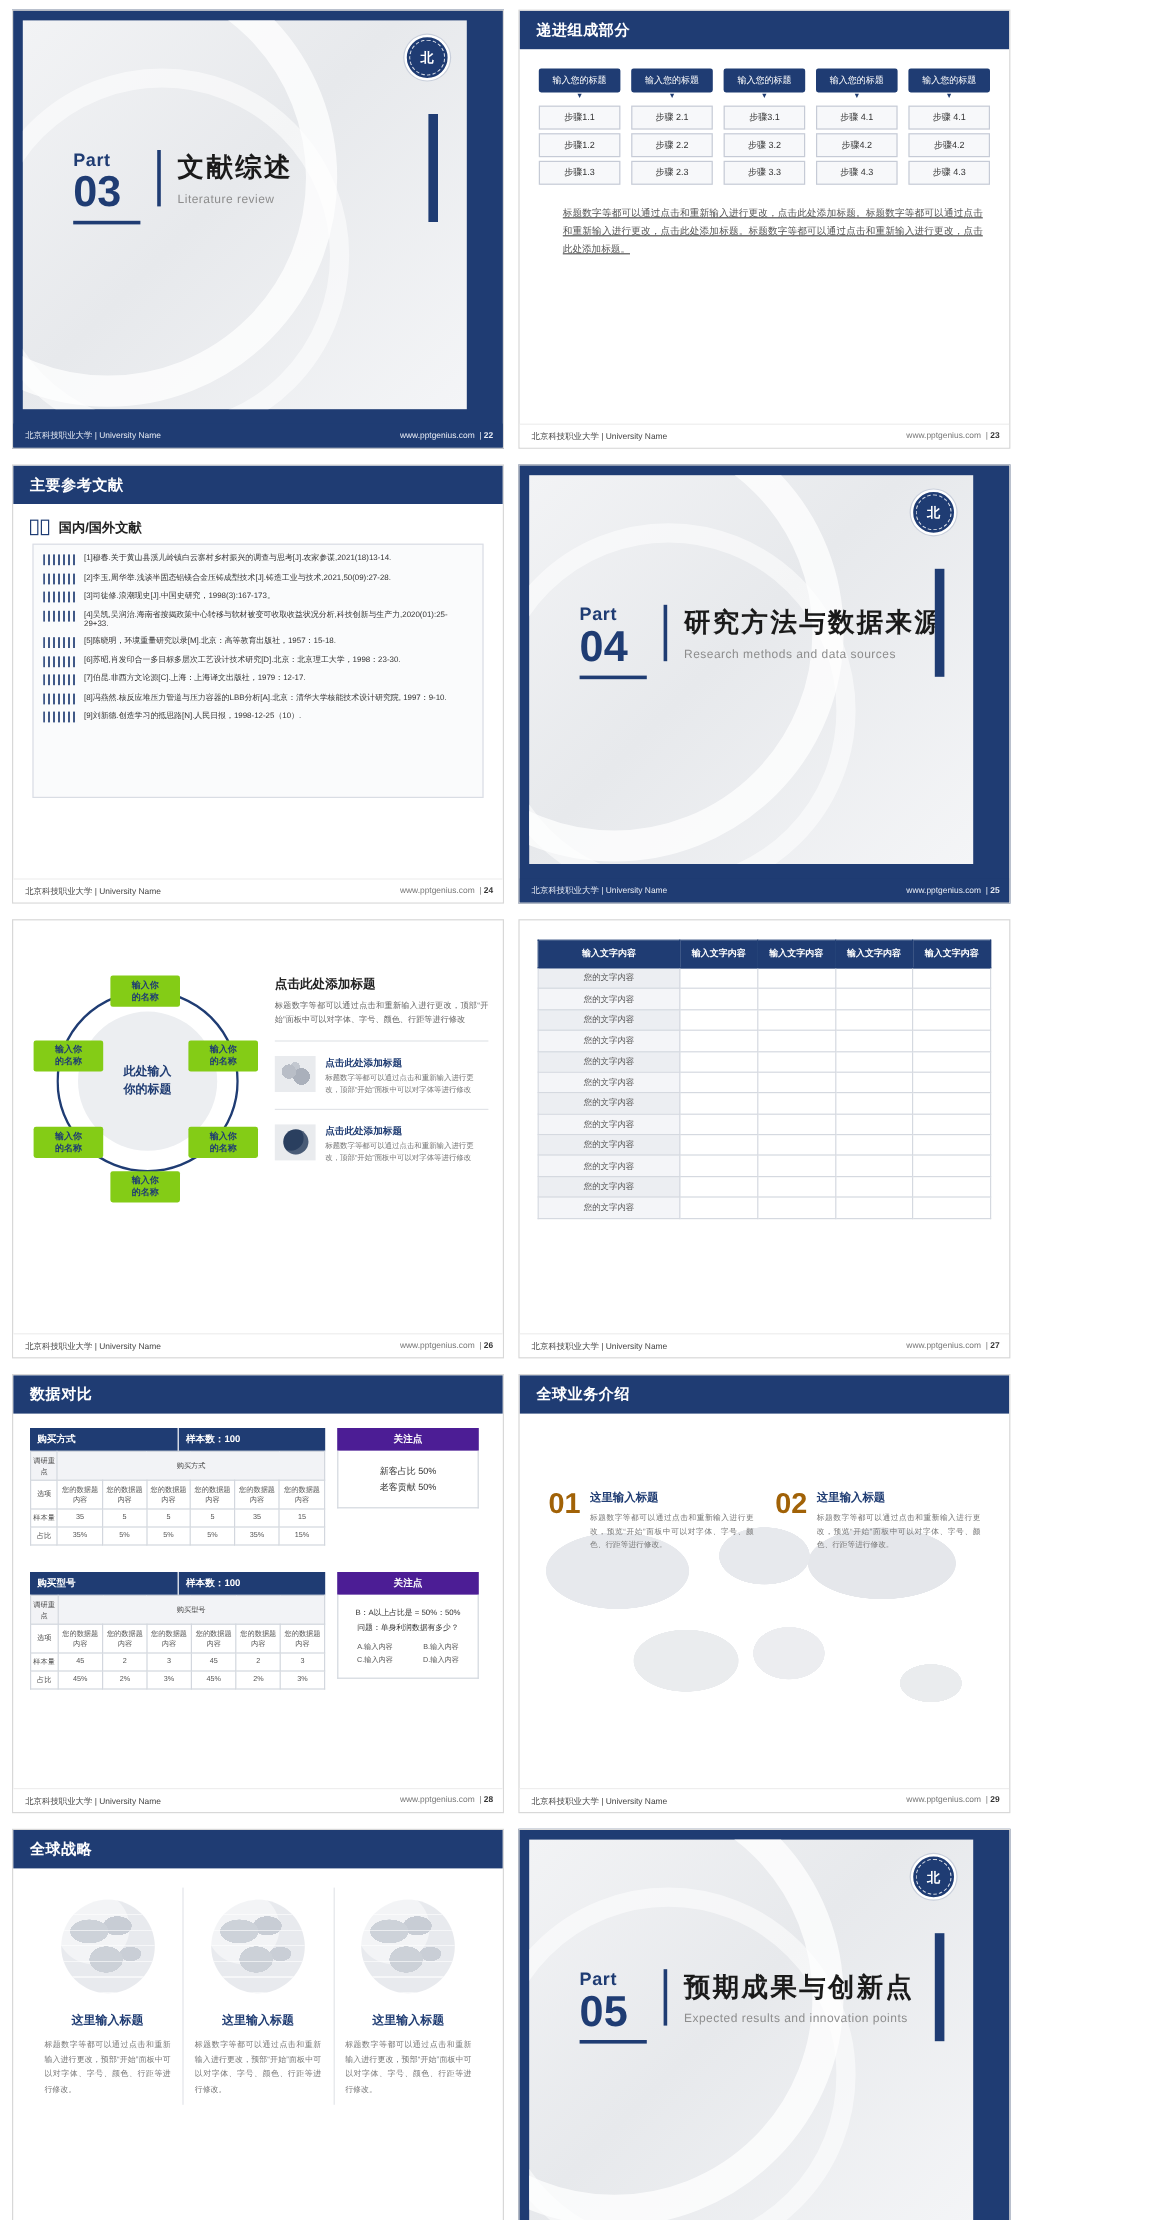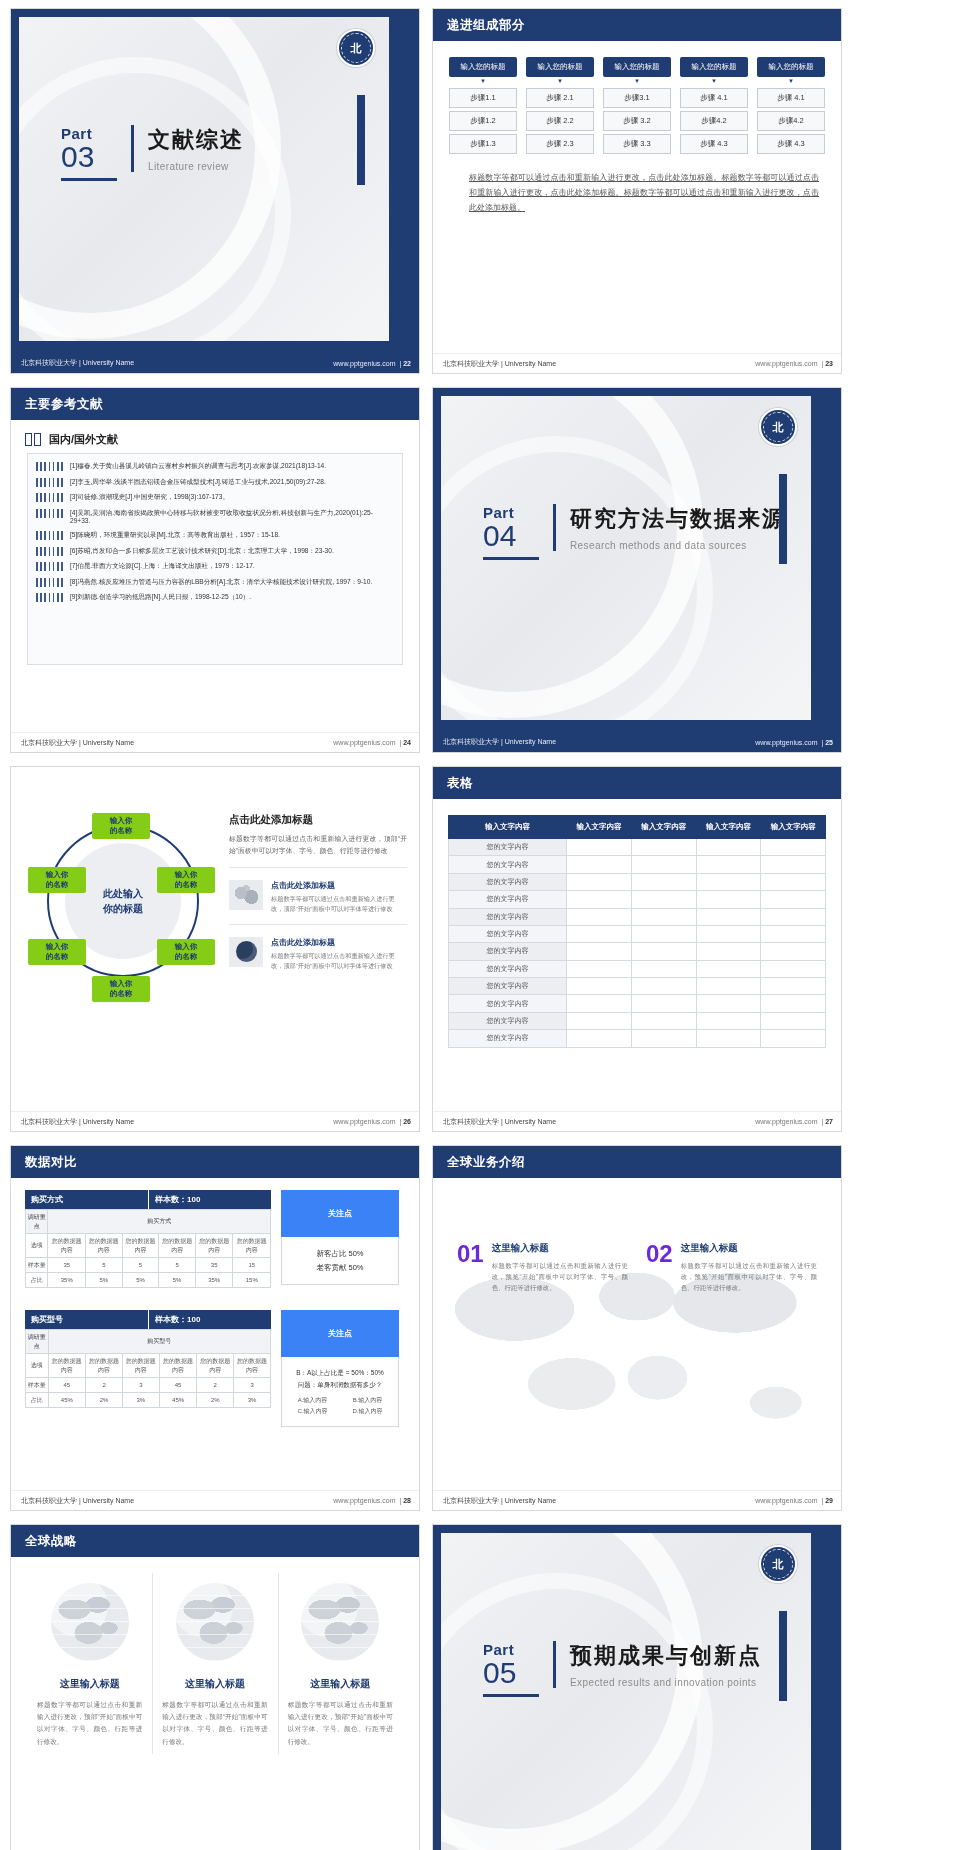--- a/index.html
+++ b/index.html
@@ -102,21 +102,21 @@
   }
   .part-num {
     position: absolute;
     left: 42px; top: 108px;
     z-index: 3;
   }
   .part-num .w {
     font-size: 15px; color: #1f3c73; font-weight: bold; letter-spacing: .5px;
   }
   .part-num .n {
-    font-size: 30px; color: #1f3c73; font-weight: normal; line-height: 1;
+    font-size: 36px; color: #1f3c73; font-weight: bold; line-height: 1;
   }
   .part-num .rule {
     width: 56px; height: 3px; background: #1f3c73; margin-top: 6px;
   }
   .part-title-box {
     position: absolute;
     left: 112px; top: 108px;
     padding-left: 14px;
     border-left: 3px solid #1f3c73;
     z-index: 3;
@@ -230,41 +230,41 @@
   .cmp .left { width: 246px; border-radius: 24px; }
   .cmp .right { width: 118px; }
   .bluebar {
     display:flex; background:#1f3c73; color:#fff; font-size:8px; font-weight:bold;
   }
   .bluebar .a { width:50%; padding:4px 6px; }
   .bluebar .b { width:50%; padding:4px 6px; border-left:1px solid #fff;}
   .mini { width:100%; border-collapse:collapse; margin-top:0;}
   .mini td, .mini th { border:1px solid #d3d7de; font-size:6px; color:#555; padding:2.5px 1px; text-align:center;}
   .mini th { background:#f2f3f6; font-weight:normal; color:#444;}
-  .graybar { background:#3b82f6; color:#fff; font-size:8px; font-weight:bold; text-align:center; padding:18px 0;}
+  .graybar { background:#4c1d95; color:#fff; font-size:8px; font-weight:bold; text-align:center; padding:4px 0;}
   .focus-box { border:1px solid #d3d7de; border-top:none; padding:10px 6px; position:relative; background:#fff;}
   .focus-box .line { font-size:7.5px; color:#333; text-align:center; line-height:1.8;}
   .abcd { display:grid; grid-template-columns:1fr 1fr; gap:2px 6px; margin-top:6px;}
   .abcd div { font-size:6px; color:#555; text-align:center;}
 
   
   .worldbg {
     position:absolute; left:0; right:0; top:32px; bottom:20px;
     background:
       radial-gradient(ellipse 60px 32px at 20% 42%, #e6e8ec 0 99%, transparent 100%),
       radial-gradient(ellipse 44px 26px at 34% 66%, #e9ebee 0 99%, transparent 100%),
       radial-gradient(ellipse 38px 24px at 50% 38%, #e6e8ec 0 99%, transparent 100%),
       radial-gradient(ellipse 30px 22px at 55% 64%, #ebedf0 0 99%, transparent 100%),
       radial-gradient(ellipse 62px 30px at 74% 40%, #e4e6ea 0 99%, transparent 100%),
       radial-gradient(ellipse 26px 16px at 84% 72%, #e9ebee 0 99%, transparent 100%);
     opacity: .95;
   }
   .biz { position:absolute; left:0; right:0; top:96px; display:flex; padding:0 24px; gap:18px;}
   .biz .blk { width:50%; display:flex; gap:8px; }
-  .biz .num { font-size:24px; font-weight:bold; color:#6d28d9; line-height:1;}
+  .biz .num { font-size:24px; font-weight:bold; color:#a16207; line-height:1;}
   .biz .bt { font-size:9.5px; font-weight:bold; color:#1f3c73; }
   .biz .bd { font-size:6.4px; color:#777; line-height:1.75; margin-top:5px; text-align:justify;}
 
   
   .globes { display:flex; padding:26px 16px 0 16px; gap:0;}
   .gcol { width:33.33%; padding:0 10px; position:relative;}
   .gcol + .gcol::before{
     content:""; position:absolute; left:0; top:-10px; bottom:-6px; width:1px; background:#e3e5e9;
   }
   .gsphere {
@@ -520,21 +520,20 @@
         | <span>University Name</span>
       </div>
       <div class="r">
         <span>www.pptgenius.com</span>
         &nbsp;|&nbsp;<span class="pg">26</span>
       </div>
     </div>
   </div>
 
   <div class="slide">
-    <div class="hdr">表格</div>
     <table class="tbl">
       <thead>
         <tr>
           <th style="width:118px">输入文字内容</th>
           <th>输入文字内容</th>
           <th>输入文字内容</th>
           <th>输入文字内容</th>
           <th>输入文字内容</th>
         </tr>
       </thead>

